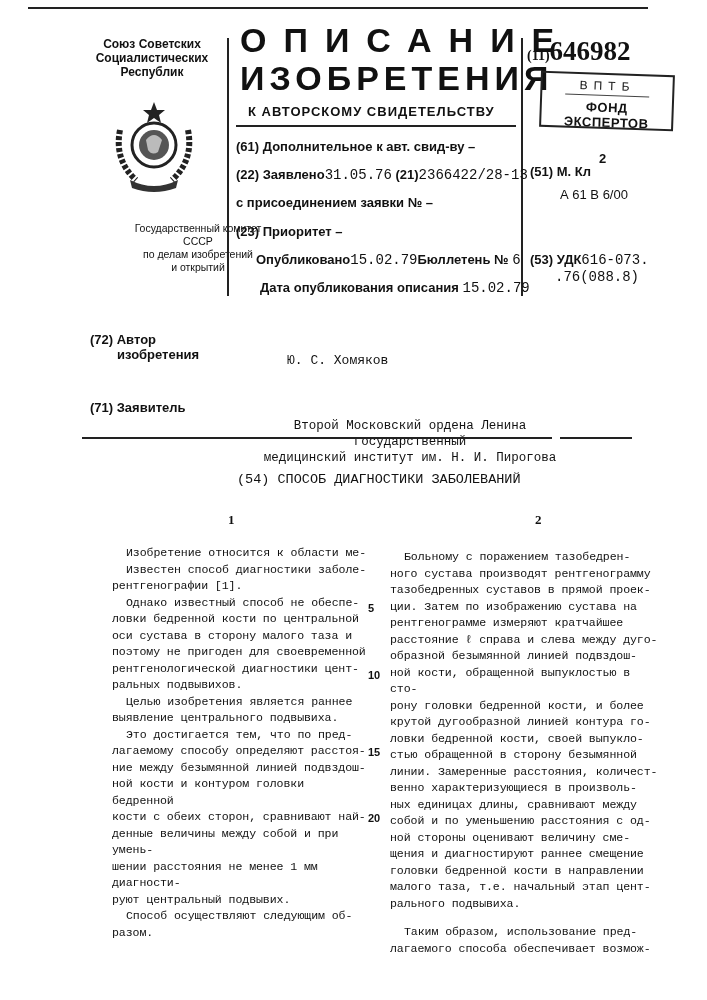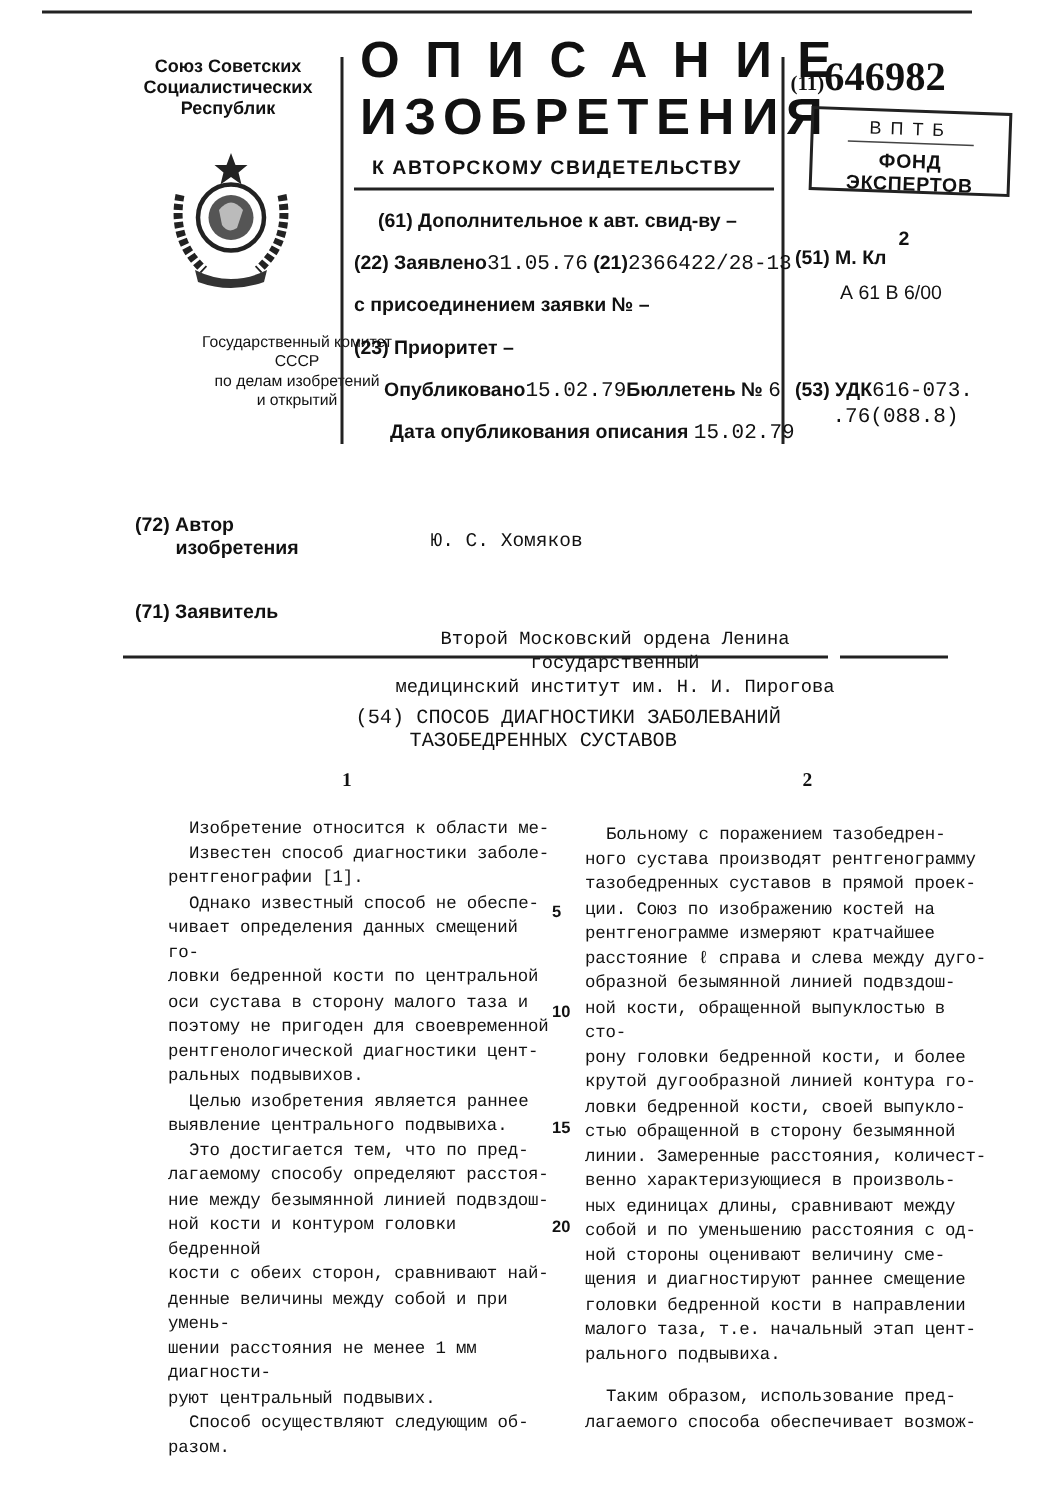--- a/index.html
+++ b/index.html
@@ -76,21 +76,21 @@
 </div>
 
 <div class="abs vline1"></div>
 <div class="abs vline2"></div>
 
 <div class="abs title1 sans">ОПИСАНИЕ</div>
 <div class="abs title2 sans">ИЗОБРЕТЕНИЯ</div>
 <div class="abs subtitle sans">К АВТОРСКОМУ СВИДЕТЕЛЬСТВУ</div>
 <div class="abs subtitle-rule"></div>
 
-<div class="abs field sans" style="left:252px; top:139px;">(61) Дополнительное к авт. свид-ву –</div>
+<div class="abs field sans" style="left:236px; top:139px;">(61) Дополнительное к авт. свид-ву –</div>
 
 <div class="abs field sans" style="left:236px; top:167px;">
   <span>(22) Заявлено</span><span class="v">31.05.76</span>
   <span>(21)</span><span class="v">2366422/28-13</span>
 </div>
 
 <div class="abs field sans" style="left:236px; top:195px;">с присоединением заявки № –</div>
 
 <div class="abs field sans" style="left:236px; top:224px;">(23) Приоритет –</div>
 
@@ -119,49 +119,47 @@
 </div>
 <div class="abs field sans" style="left:560px; top:187px; font-weight:normal;">А 61 В 6/00</div>
 
 <div class="abs field sans" style="left:530px; top:252px;">
   <span>(53) УДК</span><span class="v">616-073.</span>
 </div>
 <div class="abs field" style="left:555px; top:269px;">
   <span class="v">.76(088.8)</span>
 </div>
 
-<div class="abs label-col sans" style="left:90px; top:342px;">
+<div class="abs label-col sans" style="left:90px; top:332px;">
   <div>(72) Автор</div>
   <div style="padding-left:27px;">изобретения</div>
 </div>
 <div class="abs val-mono mono" style="left:287px; top:333px;">Ю. С. Хомяков</div>
 
 <div class="abs label-col sans" style="left:90px; top:400px;">(71) Заявитель</div>
 <div class="abs val-mono mono" style="left:245px; top:398px; width:330px; text-align:center; font-size:12.5px;">
   <div>Второй Московский ордена Ленина государственный</div>
   <div>медицинский институт им. Н. И. Пирогова</div>
 </div>
 
 <div class="abs sep-rule" style="left:82px; width:470px;"></div>
 <div class="abs sep-rule" style="left:560px; width:72px;"></div>
 
 <div class="abs doc-title mono">
   <div>(54) СПОСОБ ДИАГНОСТИКИ ЗАБОЛЕВАНИЙ</div>
-  <div style="padding-left:36px;">ТАЗОБЕДРЕННЫХ СУСТАВОВ</div>
 </div>
 
 <div class="abs colnum serif" style="left:228px; top:512px;">1</div>
 <div class="abs colnum serif" style="left:535px; top:512px;">2</div>
 
 <div class="abs col mono" id="col-left" style="left:112px; top:525px; width:255px;">
     <p class="ind">Изобретение относится к области ме-</p>
     <p class="ind">Известен способ диагностики заболе-</p>
     <p>рентгенографии [1].</p>
     <p class="ind">Однако известный способ не обеспе-</p>
-    <p>чивает определения данных смещений го-</p>
     <p>ловки бедренной кости по центральной</p>
     <p>оси сустава в сторону малого таза и</p>
     <p>поэтому не пригоден для своевременной</p>
     <p>рентгенологической диагностики цент-</p>
     <p>ральных подвывихов.</p>
     <p class="ind">Целью изобретения является раннее</p>
     <p>выявление центрального подвывиха.</p>
     <p class="ind">Это достигается тем, что по пред-</p>
     <p>лагаемому способу определяют расстоя-</p>
     <p>ние между безымянной линией подвздош-</p>
@@ -170,21 +168,21 @@
     <p>денные величины между собой и при умень-</p>
     <p>шении расстояния не менее 1 мм диагности-</p>
     <p>руют центральный подвывих.</p>
     <p class="ind">Способ осуществляют следующим об-</p>
     <p>разом.</p>
   </div>
 <div class="abs col mono" id="col-right" style="left:390px; top:529px; width:270px;">
     <p class="ind">Больному с поражением тазобедрен-</p>
     <p>ного сустава производят рентгенограмму</p>
     <p>тазобедренных суставов в прямой проек-</p>
-    <p>ции. Союз по изображению костей на</p>
+    <p>ции. Затем по изображению сустава на</p>
     <p>рентгенограмме измеряют кратчайшее</p>
     <p>расстояние ℓ справа и слева между дуго-</p>
     <p>образной безымянной линией подвздош-</p>
     <p>ной кости, обращенной выпуклостью в сто-</p>
     <p>рону головки бедренной кости, и более</p>
     <p>крутой дугообразной линией контура го-</p>
     <p>ловки бедренной кости, своей выпукло-</p>
     <p>стью обращенной в сторону безымянной</p>
     <p>линии. Замеренные расстояния, количест-</p>
     <p>венно характеризующиеся в произволь-</p>

